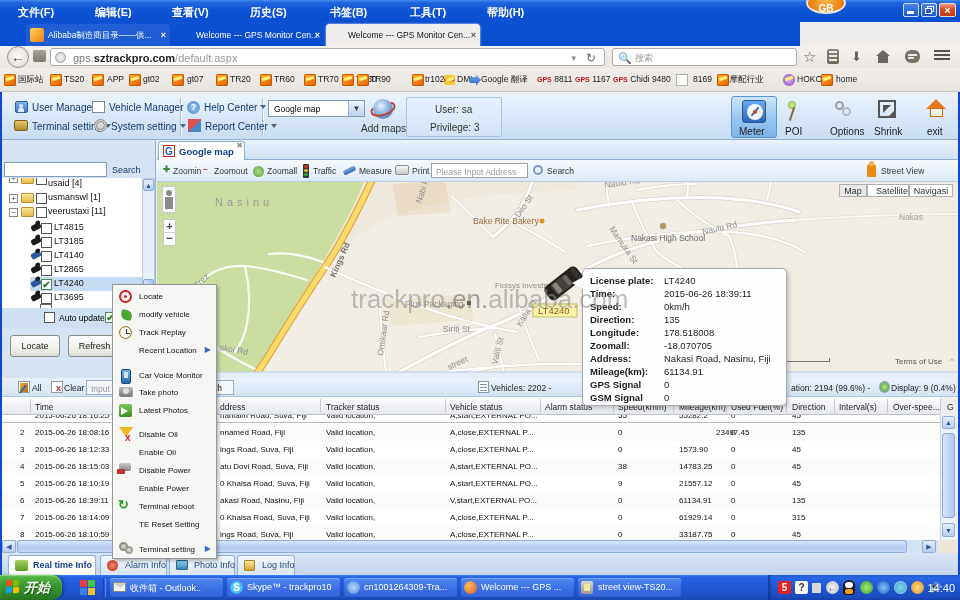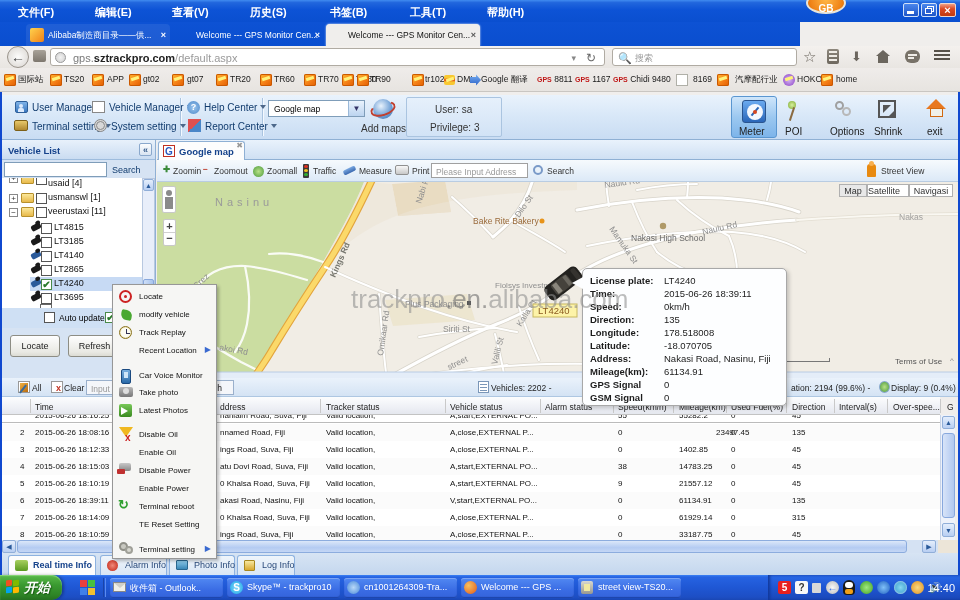--- a/index.html
+++ b/index.html
@@ -124,21 +124,21 @@
 <div class="bm" style="left:357px;padding-left:13px"><i class="bmic"></i>TR90</div>
 <div class="bm" style="left:412px;padding-left:13px"><i class="bmic"></i>tr102</div>
 <div class="bm" style="left:444px;padding-left:13px"><i class="bmic" style="background:linear-gradient(#f8c830 30%,#e04010 50%,#f8c830 70%);height:10px;top:1px;box-shadow:none;border-radius:2px;width:11px"></i>DML</div>
 <div class="abs" style="left:470px;top:6px;width:11px;height:12px;background:linear-gradient(#7ab0f0,#2a62c8);border-radius:2px;clip-path:polygon(0 25%,55% 25%,55% 5%,100% 50%,55% 95%,55% 75%,0 75%)"></div>
 <div class="bm" style="left:481px">Google 翻译</div>
 <div class="bm" style="left:537px"><b style="color:#c01818;font-size:7px">GPS</b> 8811</div>
 <div class="bm" style="left:575px"><b style="color:#c01818;font-size:7px">GPS</b> 1167</div>
 <div class="bm" style="left:613px"><b style="color:#c01818;font-size:7px">GPS</b> Chidi 9480</div>
 <div class="bm" style="left:693px;padding-left:0">8169</div>
 <div class="abs" style="left:676px;top:6px;width:12px;height:12px;background:#fff;border:1px solid #b0b0a8"></div>
-<div class="bm" style="left:717px;padding-left:18px"><i class="bmic"></i>汽摩配行业</div>
+<div class="bm" style="left:717px;padding-left:4px"><i class="bmic"></i>汽摩配行业</div>
 <div class="bm" style="left:783px;padding-left:14px"><i class="bmic" style="background:radial-gradient(#d5b8ef,#8a3cc8);border-radius:50%;box-shadow:none"></i>HOKO</div>
 <div class="bm" style="left:821px;padding-left:15px"><i class="bmic"></i>home</div>
 </div>
 <div class="abs apptb">
 <div class="vsep" style="left:178px"></div>
     <div class="vsep" style="left:260px"></div>
 <div class="abs" style="left:404px;top:2px;width:96px;height:40px;border:1px solid #aac4e0;background:linear-gradient(#e6f0fb,#d2e3f6);border-radius:2px"></div>
 <div class="abs" style="left:13px;top:6px;width:13px;height:12px;background:linear-gradient(#7fb3e8,#3a78c0);border:1px solid #2d5f9a;border-radius:2px">
       <div class="abs" style="left:3px;top:2px;width:4px;height:4px;background:#dceafc;border-radius:50%"></div>
       <div class="abs" style="left:2px;top:6px;width:6px;height:4px;background:#dceafc;border-radius:2px 2px 0 0"></div>
@@ -179,24 +179,20 @@
 <div class="abs" style="left:876px;top:5px;width:18px;height:18px;border:2px solid #555">
       <div class="abs" style="left:3px;top:3px;width:8px;height:8px;background:#555;clip-path:polygon(0 0,100% 0,0 100%)"></div>
       <div class="abs" style="right:-1px;bottom:-1px;width:7px;height:7px;background:#555;clip-path:polygon(100% 0,100% 100%,0 100%)"></div>
     </div>
 <span class="tbtxt" style="left:872px;top:31px;color:#222">Shrink</span>
 <div class="abs" style="left:924px;top:4px;width:0;height:0;border-left:10px solid transparent;border-right:10px solid transparent;border-bottom:10px solid #e87820"></div>
 <div class="abs" style="left:928px;top:13px;width:13px;height:9px;background:#f0f0e8;border:1px solid #d06810"></div>
 <span class="tbtxt" style="left:925px;top:31px;color:#222">exit</span>
 </div>
 <div class="abs leftpanel">
-<div class="lphead">
-      <span style="position:absolute;left:6px;top:5px;font-size:9.5px">Vehicle List</span>
-<div class="abs" style="right:3px;top:3px;width:13px;height:13px;background:linear-gradient(#fdfdfd,#d8e4f2);border:1px solid #8aa8cc;border-radius:2px;color:#335a8a;font-size:9px;text-align:center;line-height:12px">«</div>
-    </div>
 <div class="abs" style="left:2px;top:22px;width:103px;height:15px;background:#fff;border:1px solid #7f9db9"></div>
 <span style="position:absolute;left:110px;top:25px;color:#123c6e;font-size:9px">Search</span>
 <div class="tree">
 <div class="ti" style="left:46px;top:0">usaid [4]</div>
 <div class="abs" style="left:7px;top:-4px;width:9px;height:9px;border:1px solid #888;background:#fff;font-size:8px;line-height:7px;text-align:center;color:#333">+</div>
 <div class="abs" style="left:19px;top:-4px;width:13px;height:10px;background:linear-gradient(#fce89a,#e8b94a);border:1px solid #b8912c;border-radius:1px"></div>
 <div class="cb" style="left:34px;top:-4px"></div>
 <div class="ti" style="left:46px;top:14px">usmanswl [1]</div>
 <div class="abs" style="left:7px;top:16px;width:9px;height:9px;border:1px solid #888;background:#fff;font-size:8px;line-height:7px;text-align:center;color:#333">+</div>
 <div class="abs" style="left:19px;top:15px;width:13px;height:10px;background:linear-gradient(#fce89a,#e8b94a);border:1px solid #b8912c;border-radius:1px"></div>
@@ -367,21 +363,21 @@
         <rect x="13" y="-6" width="5" height="13" rx="2" fill="#35332f"></rect>
       </g>
 <rect x="376" y="122" width="44" height="13" fill="#fdf3a8" stroke="#c8b860"></rect>
 <text x="381" y="132" font-family="Liberation Sans, sans-serif" font-size="9.5" fill="#8a5a20">LT4240</text>
 <rect x="0" y="190" width="801" height="6" fill="#e4edf8"></rect>
 <line x1="0" y1="190" x2="801" y2="190" stroke="#b8cce4" stroke-width="1"></line>
 </svg>
   </div>
 <div class="abs" style="left:839px;top:184px;width:106px;height:13px;z-index:30;font-size:9px;color:#333">
 <span style="position:absolute;left:0;width:28px;height:13px;background:#e8e8e8;border:1px solid #b0b0b0;text-align:center;line-height:12px">Map</span>
-<span style="position:absolute;left:28px;width:42px;height:13px;background:#fff;border:1px solid #b0b0b0;text-align:left;line-height:12px">Satellite</span>
+<span style="position:absolute;left:28px;width:42px;height:13px;background:#fff;border:1px solid #b0b0b0;text-align:right;line-height:12px">Satellite</span>
 <span style="position:absolute;left:70px;width:44px;height:13px;background:#fff;border:1px solid #b0b0b0;text-align:center;line-height:12px">Navigasi</span>
 </div>
 <div class="abs" style="left:162px;top:186px;width:14px;height:27px;background:#fff;border:1px solid #c8c8c8;border-radius:2px;z-index:30">
 <div style="width:6px;height:6px;background:#8a8a8a;border-radius:50%;margin:3px auto 0"></div>
 <div style="width:8px;height:12px;background:#8a8a8a;margin:1px auto 0"></div>
 </div>
 <div class="abs" style="left:163px;top:219px;width:13px;height:27px;background:#fff;border:1px solid #c8c8c8;border-radius:2px;z-index:30;text-align:center;font-weight:bold;color:#444">
 <div style="height:13px;border-bottom:1px solid #d0d0d0;font-size:11px;line-height:13px">+</div>
 <div style="height:13px;font-size:11px;line-height:11px">−</div>
 </div>
@@ -396,21 +392,21 @@
 <span class="iwl" style="top:6px">License plate:</span>
     <span class="iwv" style="top:6px">LT4240</span>
 <span class="iwl" style="top:19px">Time:</span>
     <span class="iwv" style="top:19px">2015-06-26 18:39:11</span>
 <span class="iwl" style="top:32px">Speed:</span>
     <span class="iwv" style="top:32px">0km/h</span>
 <span class="iwl" style="top:45px">Direction:</span>
     <span class="iwv" style="top:45px">135</span>
 <span class="iwl" style="top:58px">Longitude:</span>
     <span class="iwv" style="top:58px">178.518008</span>
-<span class="iwl" style="top:71px">Latitude:</span>
+<span class="iwl" style="top:71px">Zoomall:</span>
     <span class="iwv" style="top:71px">-18.070705</span>
 <span class="iwl" style="top:84px">Address:</span>
     <span class="iwv" style="top:84px">Nakasi Road, Nasinu, Fiji</span>
 <span class="iwl" style="top:97px">Mileage(km):</span>
     <span class="iwv" style="top:97px">61134.91</span>
 <span class="iwl" style="top:110px">GPS Signal</span>
     <span class="iwv" style="top:110px">0</span>
 <span class="iwl" style="top:123px">GSM Signal</span>
     <span class="iwv" style="top:123px">0</span>
 </div>
@@ -486,21 +482,21 @@
       <div class="td" style="left:729px">0</div>
       <div class="td" style="left:790px">135</div>
     </div>
 <div class="tr" style="top:26px">
       <div class="td" style="left:18px">3</div>
       <div class="td" style="left:33px">2015-06-26 18:12:33</div>
       <div class="td" style="left:218px">ings Road, Suva, Fiji</div>
       <div class="td" style="left:324px">Valid location,</div>
       <div class="td" style="left:448px">A,close,EXTERNAL P...</div>
       <div class="td" style="left:616px">0</div>
-      <div class="td" style="left:677px">1402.85</div>
+      <div class="td" style="left:677px">1573.90</div>
       <div class="td" style="left:729px">0</div>
       <div class="td" style="left:790px">45</div>
     </div>
 <div class="tr" style="top:43px;background:#fbfbfb">
       <div class="td" style="left:18px">4</div>
       <div class="td" style="left:33px">2015-06-26 18:15:03</div>
       <div class="td" style="left:218px">atu Dovi Road, Suva, Fiji</div>
       <div class="td" style="left:324px">Valid location,</div>
       <div class="td" style="left:448px">A,start,EXTERNAL PO...</div>
       <div class="td" style="left:616px">38</div>

